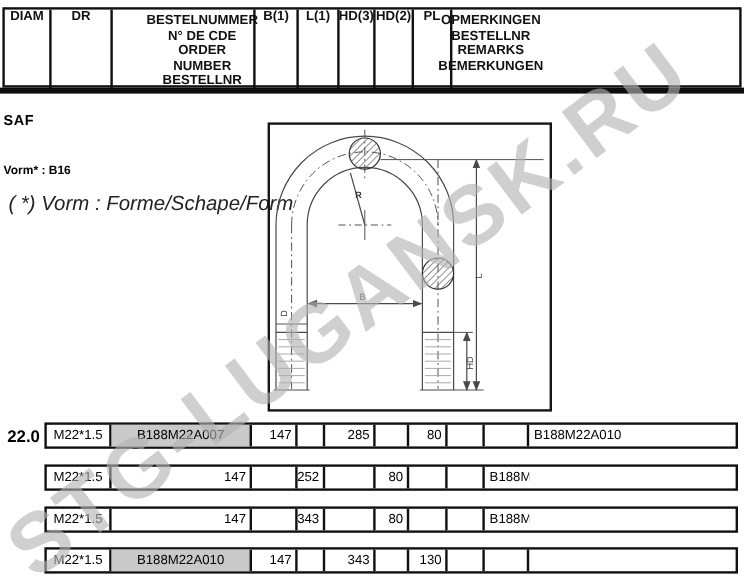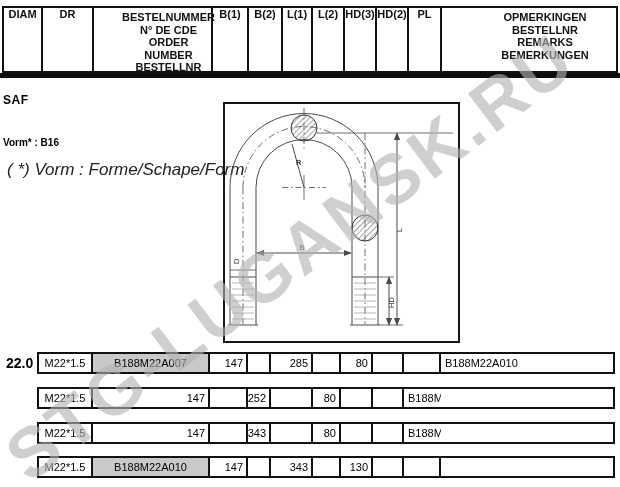--- a/index.html
+++ b/index.html
@@ -76,27 +76,21 @@
     <div class="hc multi">
       <span>BESTELNUMMER</span>
       <span>N° DE CDE</span>
       <span>ORDER NUMBER</span>
       <span>BESTELLNR</span>
     </div>
     <div class="hc">
         <span>B(1)</span>
       </div>
     <div class="hc">
-        <span>B(2)</span>
-      </div>
-    <div class="hc">
         <span>L(1)</span>
-      </div>
-    <div class="hc">
-        <span>L(2)</span>
       </div>
     <div class="hc">
         <span>HD(3)</span>
       </div>
     <div class="hc">
         <span>HD(2)</span>
       </div>
     <div class="hc">
         <span>PL</span>
       </div>

